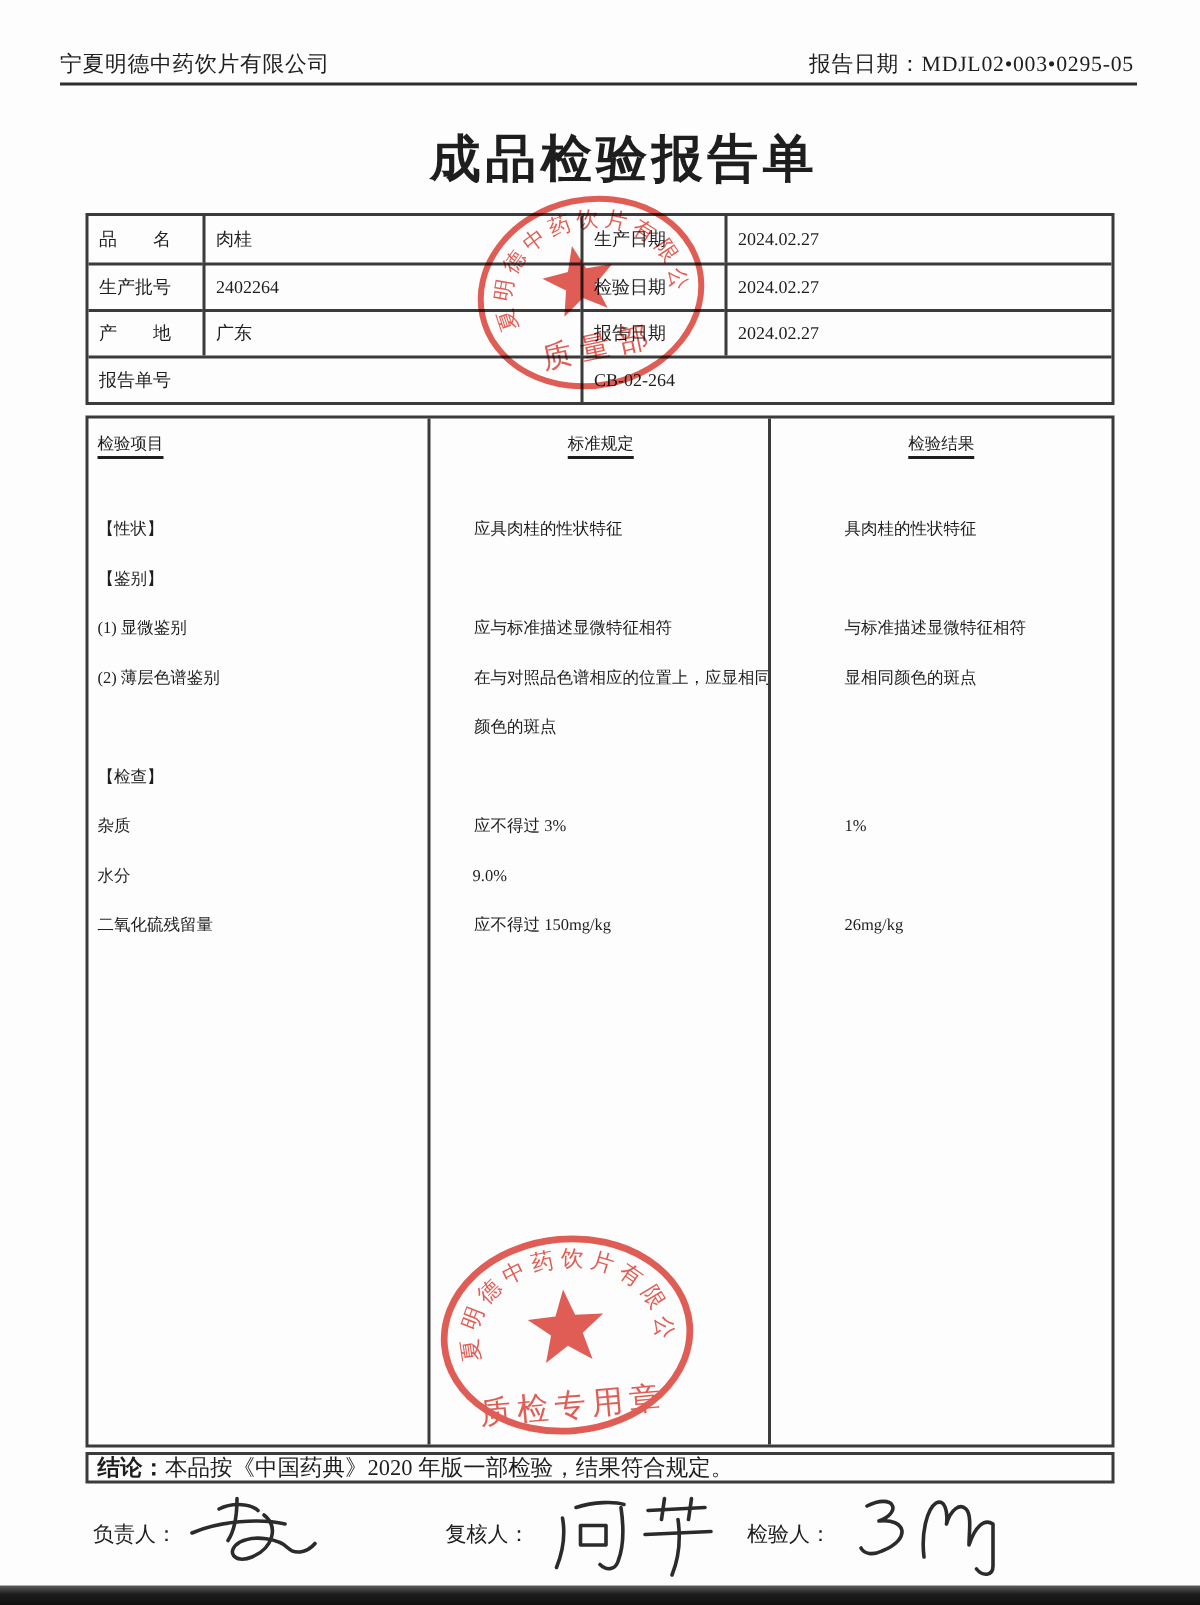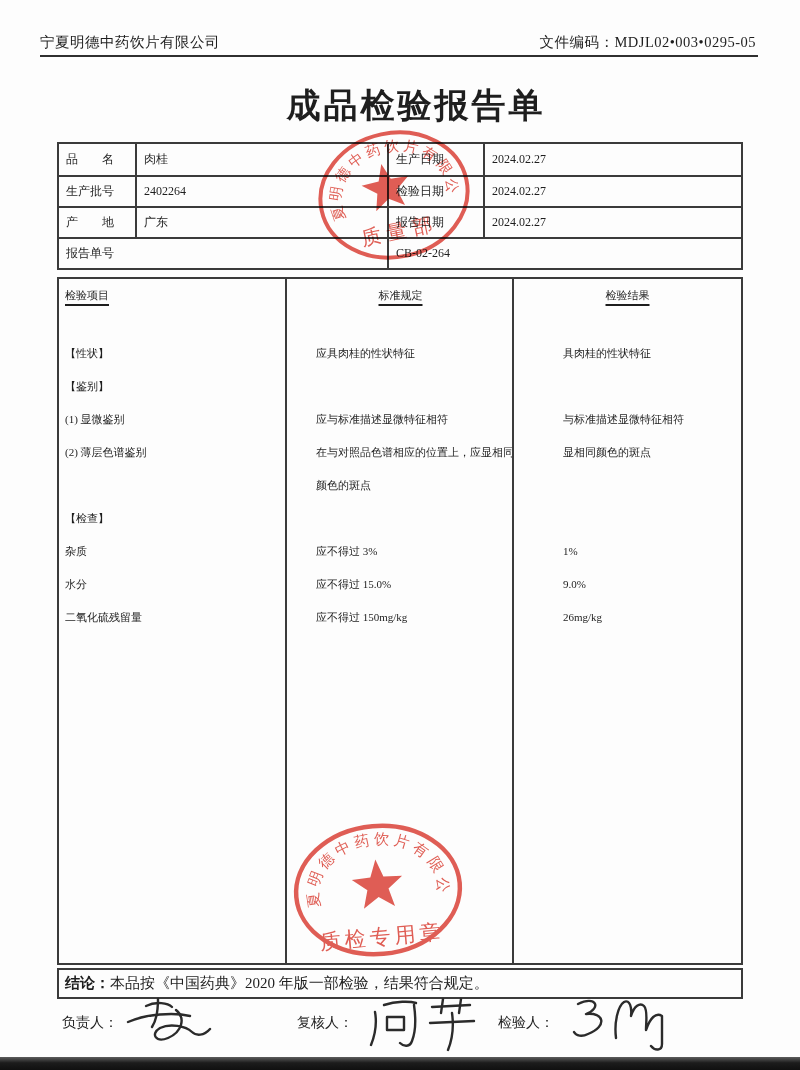--- a/index.html
+++ b/index.html
@@ -35,21 +35,21 @@
   .mt-header span { text-decoration:underline; text-underline-offset:5px; text-decoration-thickness:1.5px; }
   .mt-header .h0 { padding-left:6px; }
   .mt-header .h1, .mt-header .h2 { text-align:center; }
   .mt-row { display:grid; grid-template-columns:228px 227px 227px;gap:21px; }
   .mt-row .cell { line-height:33px; }
   .mt-row .i { padding-left:6px; }
   .mt-row .s { padding-left:8px; padding-right:18px; }
   .mt-row .r { padding-left:7px; }
 
   
-  .conclusion { position:absolute; left:57px; top:968px; width:686px; height:31px;
+  .conclusion { position:absolute; left:57px; top:968px; width:686px; height:21px;
                 border:2px solid #3b3b3b; display:flex; align-items:center;
                 padding-left:6px; font-size:15px; }
   .conclusion b { font-weight:bold; }
 
   
   .sig-label { position:absolute; font-size:14px; }
   .sig-svg { position:absolute; }
   .sig-svg path { fill:none; stroke:#2b2b2b; stroke-width:2.4; stroke-linecap:round; stroke-linejoin:round; }
 
   
@@ -60,21 +60,21 @@
   .bottom-bar { position:absolute; left:0; bottom:0; width:800px; height:13px;
                 background:linear-gradient(180deg,#5d5d5d 0%,#1c1c1c 45%,#101010 100%); }
 </style>
 </head>
 <body>
 
 <div class="page">
 
   <div class="hdr">
     <span>宁夏明德中药饮片有限公司</span>
-    <span><span>文件编码：</span><span>MDJL02•003•0295-05</span></span>
+    <span><span>报告日期：</span><span>MDJL02•003•0295-05</span></span>
   </div>
   <div class="hdr-rule"></div>
 
   <div class="title">成品检验报告单</div>
 
   <div class="info-table">
     <div class="cell c0 r0">品　　名</div>
     <div class="cell r0">肉桂</div>
     <div class="cell r0">生产日期</div>
     <div class="cell r0">2024.02.27</div>
@@ -128,21 +128,20 @@
       <div class="cell s"></div>
       <div class="cell r"></div>
     </div>
     <div class="mt-row">
       <div class="cell i">杂质</div>
       <div class="cell s">应不得过 3%</div>
       <div class="cell r">1%</div>
     </div>
     <div class="mt-row">
       <div class="cell i">水分</div>
-      <div class="cell s">应不得过 15.0%</div>
       <div class="cell r">9.0%</div>
     </div>
     <div class="mt-row">
       <div class="cell i">二氧化硫残留量</div>
       <div class="cell s">应不得过 150mg/kg</div>
       <div class="cell r">26mg/kg</div>
     </div>
   </div>
 
   <div class="conclusion">

